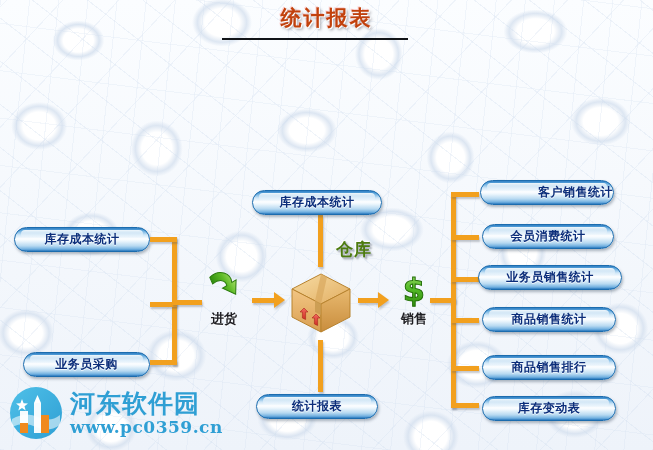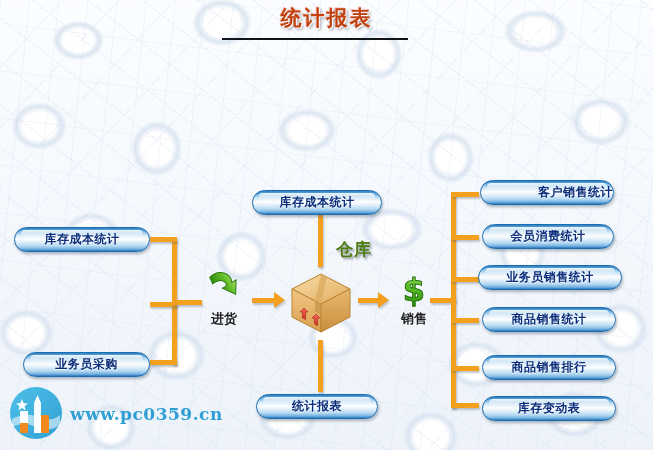--- a/index.html
+++ b/index.html
@@ -351,17 +351,18 @@
         <path d="M4 34 Q18 26 30 32 Q42 38 52 30 L52 40 Q40 48 28 42 Q16 36 4 42 Z" fill="#ffffff" opacity=".55"></path>
         <rect x="12" y="26" width="8" height="22" fill="#ffffff" opacity=".95"></rect>
         <rect x="12" y="38" width="8" height="10" fill="#f08a1e"></rect>
         <rect x="26" y="18" width="7" height="30" fill="#ffffff" opacity=".95"></rect>
         <rect x="33" y="30" width="8" height="18" fill="#f08a1e"></rect>
         <polygon points="29.5,10 33,18 26,18" fill="#ffffff"></polygon>
         <polygon points="14,14 15.6,18.2 20,18.4 16.5,21.2 17.7,25.5 14,23 10.3,25.5 11.5,21.2 8,18.4 12.4,18.2" fill="#ffffff"></polygon>
       </svg>
     </div>
     <div id="wm-text">
+      <div id="wm-name">河东软件园</div>
       <div id="wm-url">www.pc0359.cn</div>
     </div>
   </div>
 
 </div>
 
 </body></html>

